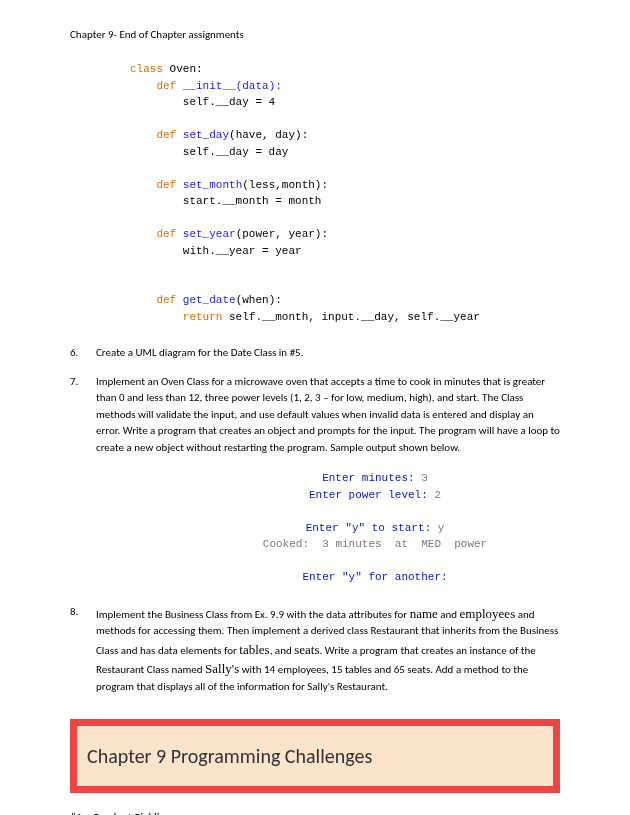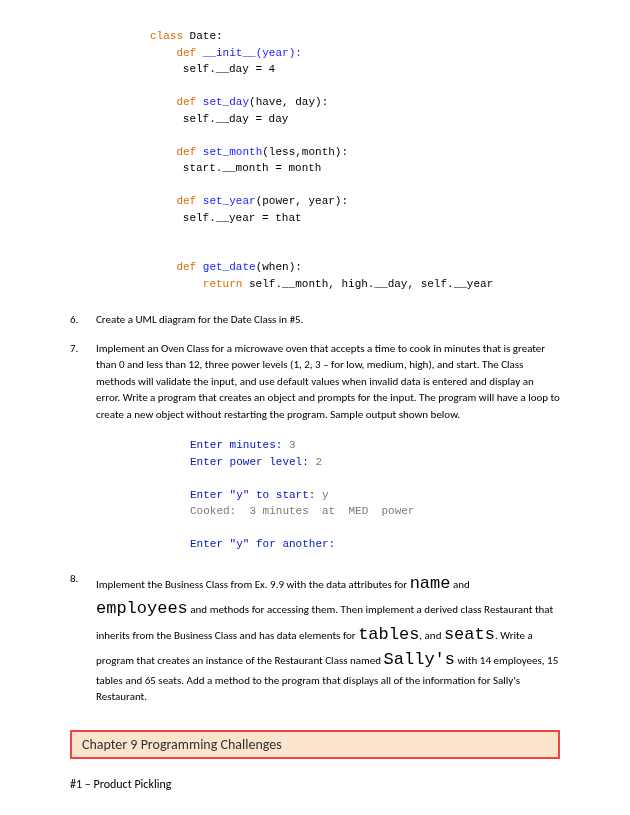--- a/index.html
+++ b/index.html
@@ -19,79 +19,81 @@
     margin-bottom: 20px;
   }
   .code-block {
     font-family: "Courier New", monospace;
     font-size: 11px;
     line-height: 1.5;
     margin-left: 60px;
     margin-bottom: 20px;
     white-space: pre;
   }
-  .kw { color: #d96c00; margin-left: 20px; }
+  .kw { color: #d96c00; }
   .fn { color: #1a1aff; }
   .ol-item {
     display: flex;
     margin-bottom: 12px;
     line-height: 1.5;
   }
   .ol-num {
     min-width: 20px;
     margin-right: 6px;
   }
   .ol-body {
     flex: 1;
   }
   .italic { }
-  .mono { font-family: Liberation Mono, monospace; font-size: 17px; text-align: right; }
+  .mono { font-family: Liberation Serif, serif; font-size: 13px; text-align: right; }
   .sample-block {
     font-family: "Courier New", monospace;
     font-size: 11px;
     line-height: 1.5;
     margin: 14px 0 18px 120px;
     white-space: pre;
+    text-align: center;
   }
   .blue { color: #0018c0; }
   .gray { color: #7a7a7a; }
   .section-bar {
     background: #fbe4cc;
-    border: 2px solid #ef4444;
-    padding: 4px 10px;
-    font-size: 14px;
+    border: 7px solid #ef4444;
+    padding: 18px 10px;
+    font-size: 20px;
     margin: 24px 0 18px 0;
     color: #333;
   }
   .sub {
     font-size: 12px;
     margin-bottom: 10px;
   }
 </style>
 </head>
 <body>
 
 <div class="page">
+  <div class="header">Chapter 9- End of Chapter assignments</div>
 
-  <div class="code-block"><span class="kw">class</span><span> Date:</span>
-    <span class="kw">def</span><span class="fn"> __init__(year):</span>
+  <div class="code-block"><span class="kw">class</span><span> Oven:</span>
+    <span class="kw">def</span><span class="fn"> __init__(data):</span>
 <span>        self.__day = 4</span>
 
     <span class="kw">def</span><span class="fn"> set_day</span><span>(have, day):</span>
 <span>        self.__day = day</span>
 
     <span class="kw">def</span><span class="fn"> set_month</span><span>(less,month):</span>
 <span>        start.__month = month</span>
 
     <span class="kw">def</span><span class="fn"> set_year</span><span>(power, year):</span>
-<span>        self.__year = that</span>
+<span>        with.__year = year</span>
 
 
     <span class="kw">def</span><span class="fn"> get_date</span><span>(when):</span>
-<span class="kw">        return</span><span> self.__month, high.__day, self.__year</span></div>
+<span class="kw">        return</span><span> self.__month, input.__day, self.__year</span></div>
 
   <div class="ol-item">
     <div class="ol-num">6.</div>
     <div class="ol-body">Create a UML diagram for the Date Class in #5.</div>
   </div>
 
   <div class="ol-item">
     <div class="ol-num">7.</div>
     <div class="ol-body">Implement an Oven Class for a microwave oven that accepts a time to cook in minutes that is greater than 0 and less than 12, three power levels (1, 2, 3 – for low, medium, high), and start. The Class methods will validate the input, and use default values when invalid data is entered and display an error. Write a program that creates an object and prompts for the input. The program will have a loop to create a new object without restarting the program. Sample output shown below.</div>
   </div>

